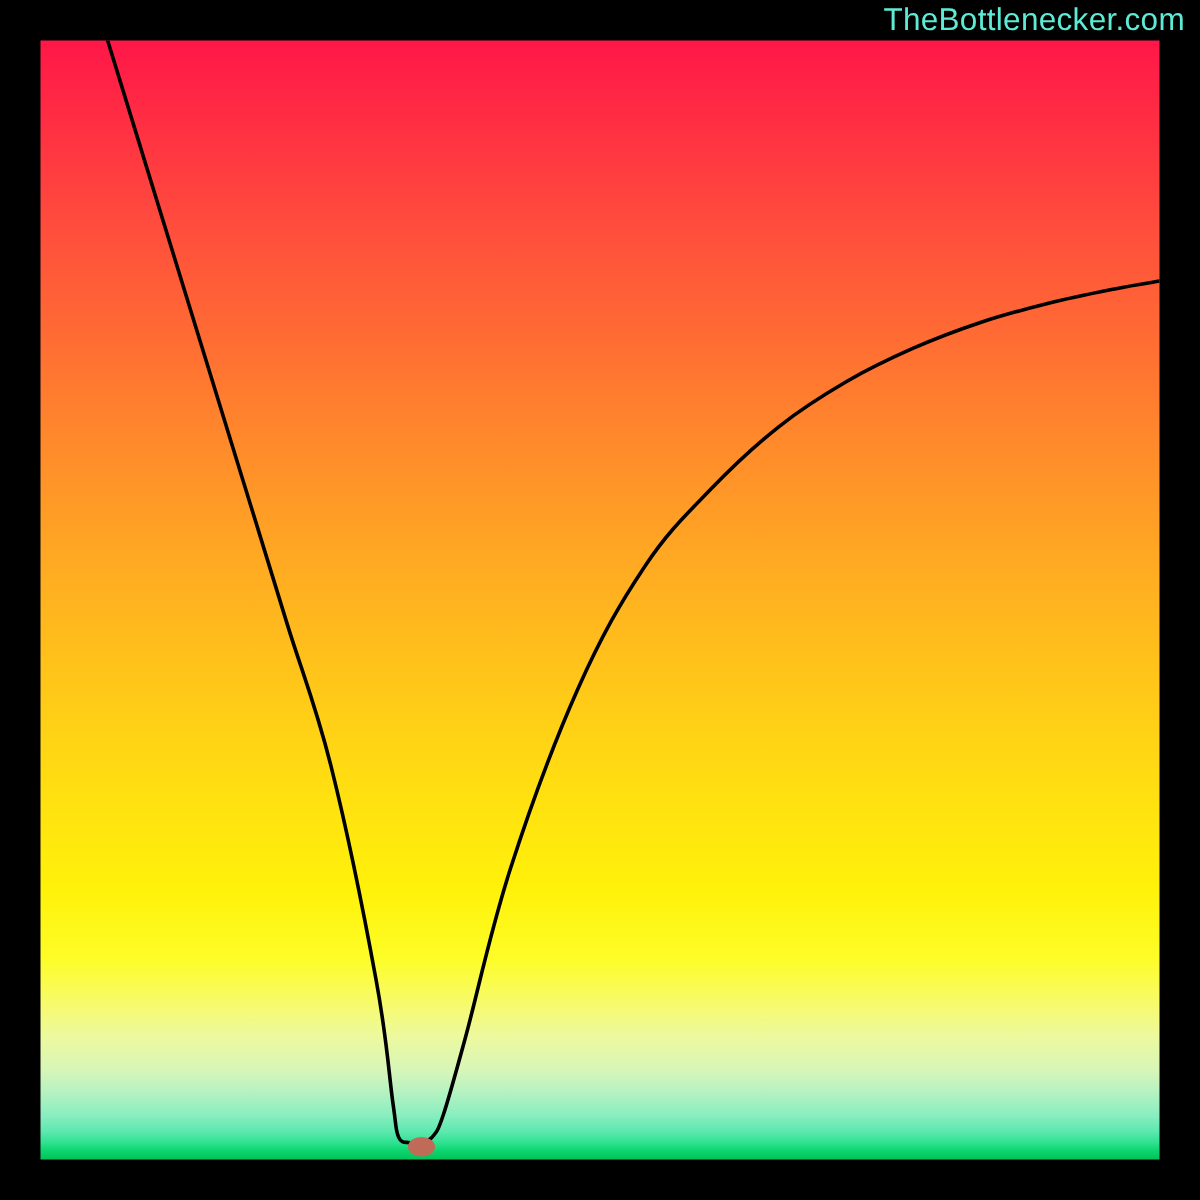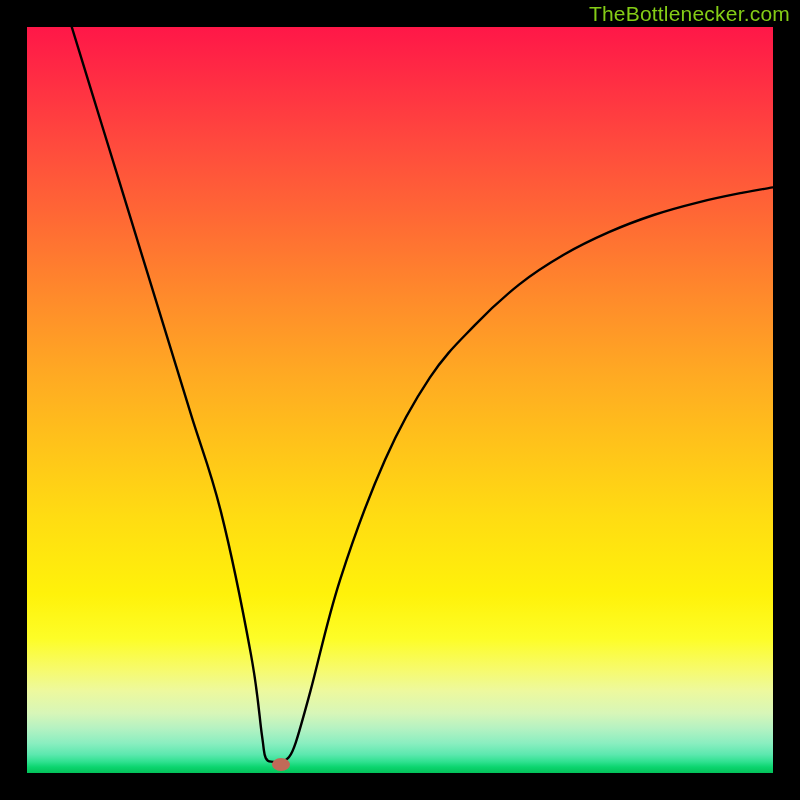--- a/index.html
+++ b/index.html
@@ -55,21 +55,21 @@
     position: absolute;
     width: 18px;
     height: 13px;
     border-radius: 50%;
     background: #c06a58;
   }
   .watermark {
     position: absolute;
     top: 2px;
     right: 10px;
-    color: #84cc16;
+    color: #5eead4;
     font-family: Arial, Helvetica, sans-serif;
     font-size: 21px;
     letter-spacing: 0.2px;
   }
 </style>
 </head>
 <body>
 
 <div class="frame">
   <div class="plot">

